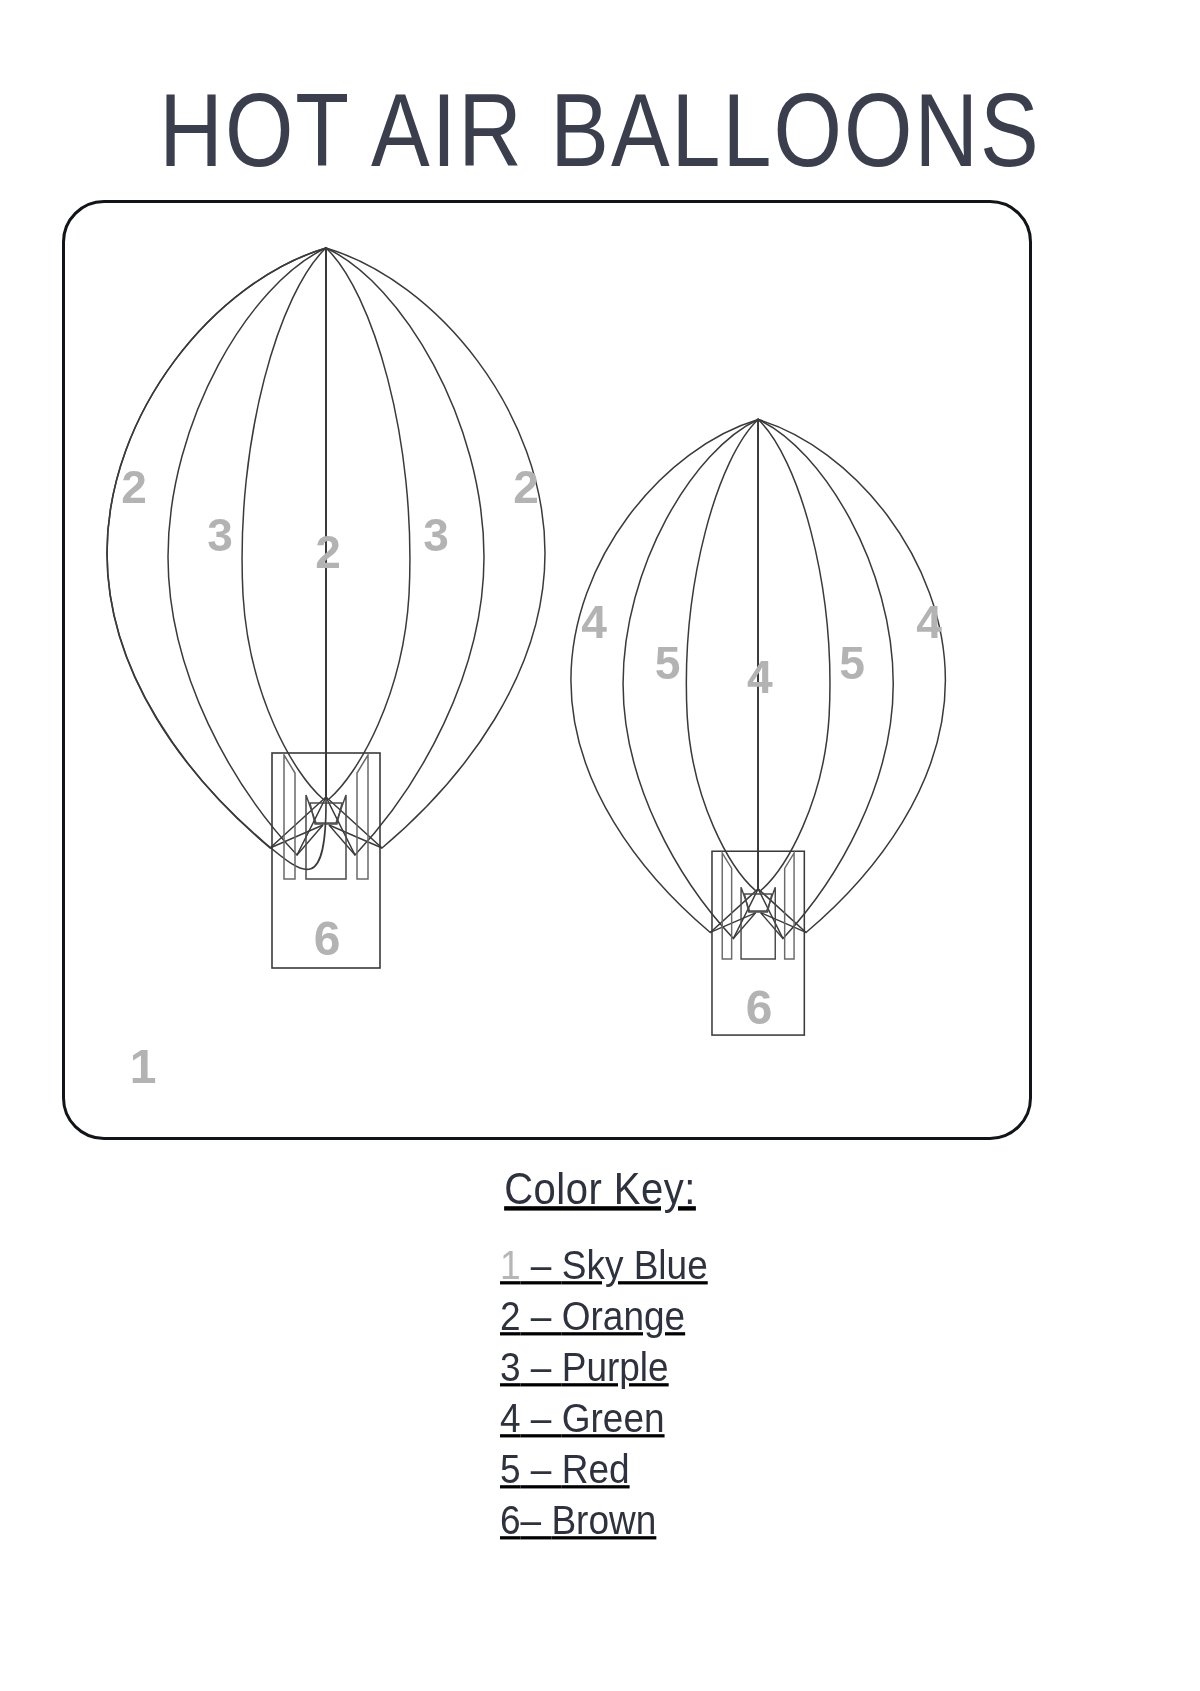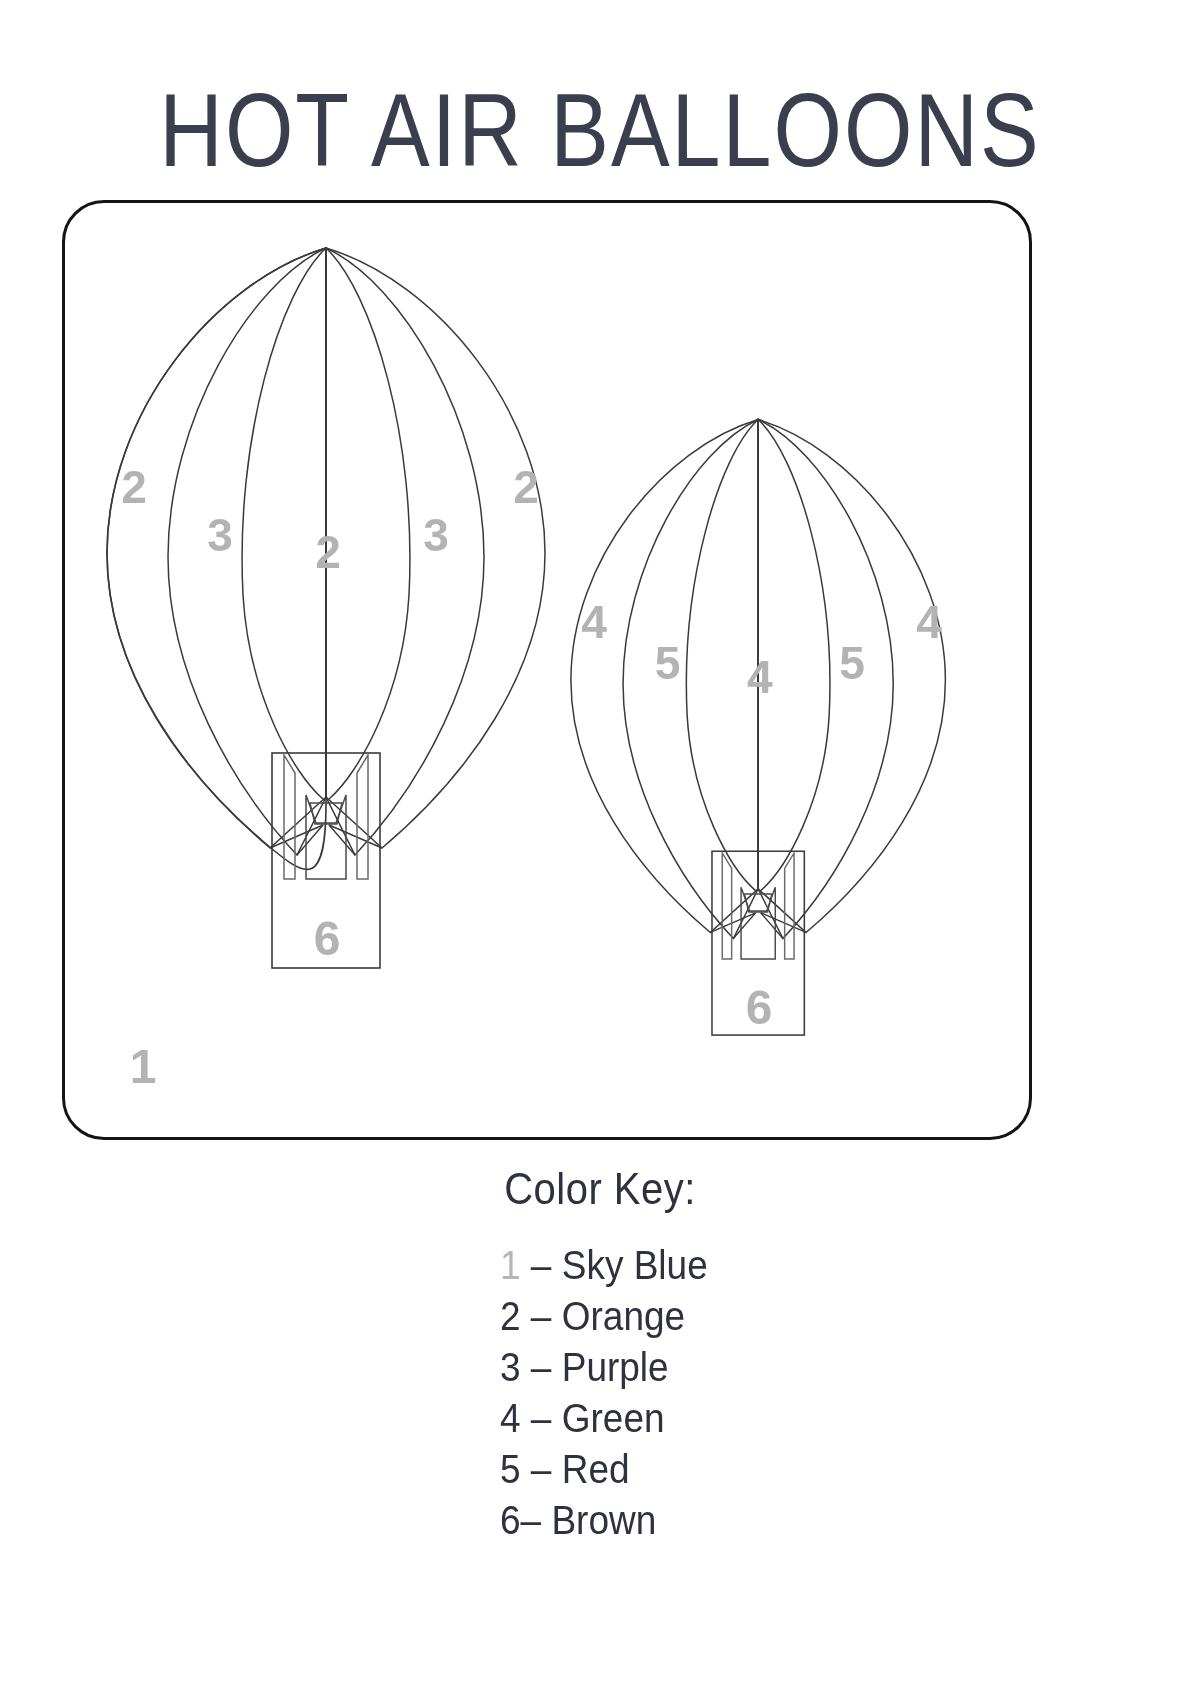--- a/index.html
+++ b/index.html
@@ -61,20 +61,21 @@
     font-weight: 700;
     fill: #b3b3b3;
   }
 
   
   .key-block {
     position: absolute;
     left: 0;
     top: 1160px;
     width: 1200px;
+    text-decoration: underline;
   }
   .key-heading {
     text-align: center;
     font-family: "Liberation Sans", sans-serif;
     font-size: 40px;
     line-height: 52px;
     color: #2e323e;
     font-weight: 400;
     letter-spacing: 0.5px;
     transform: scaleY(1.1);

